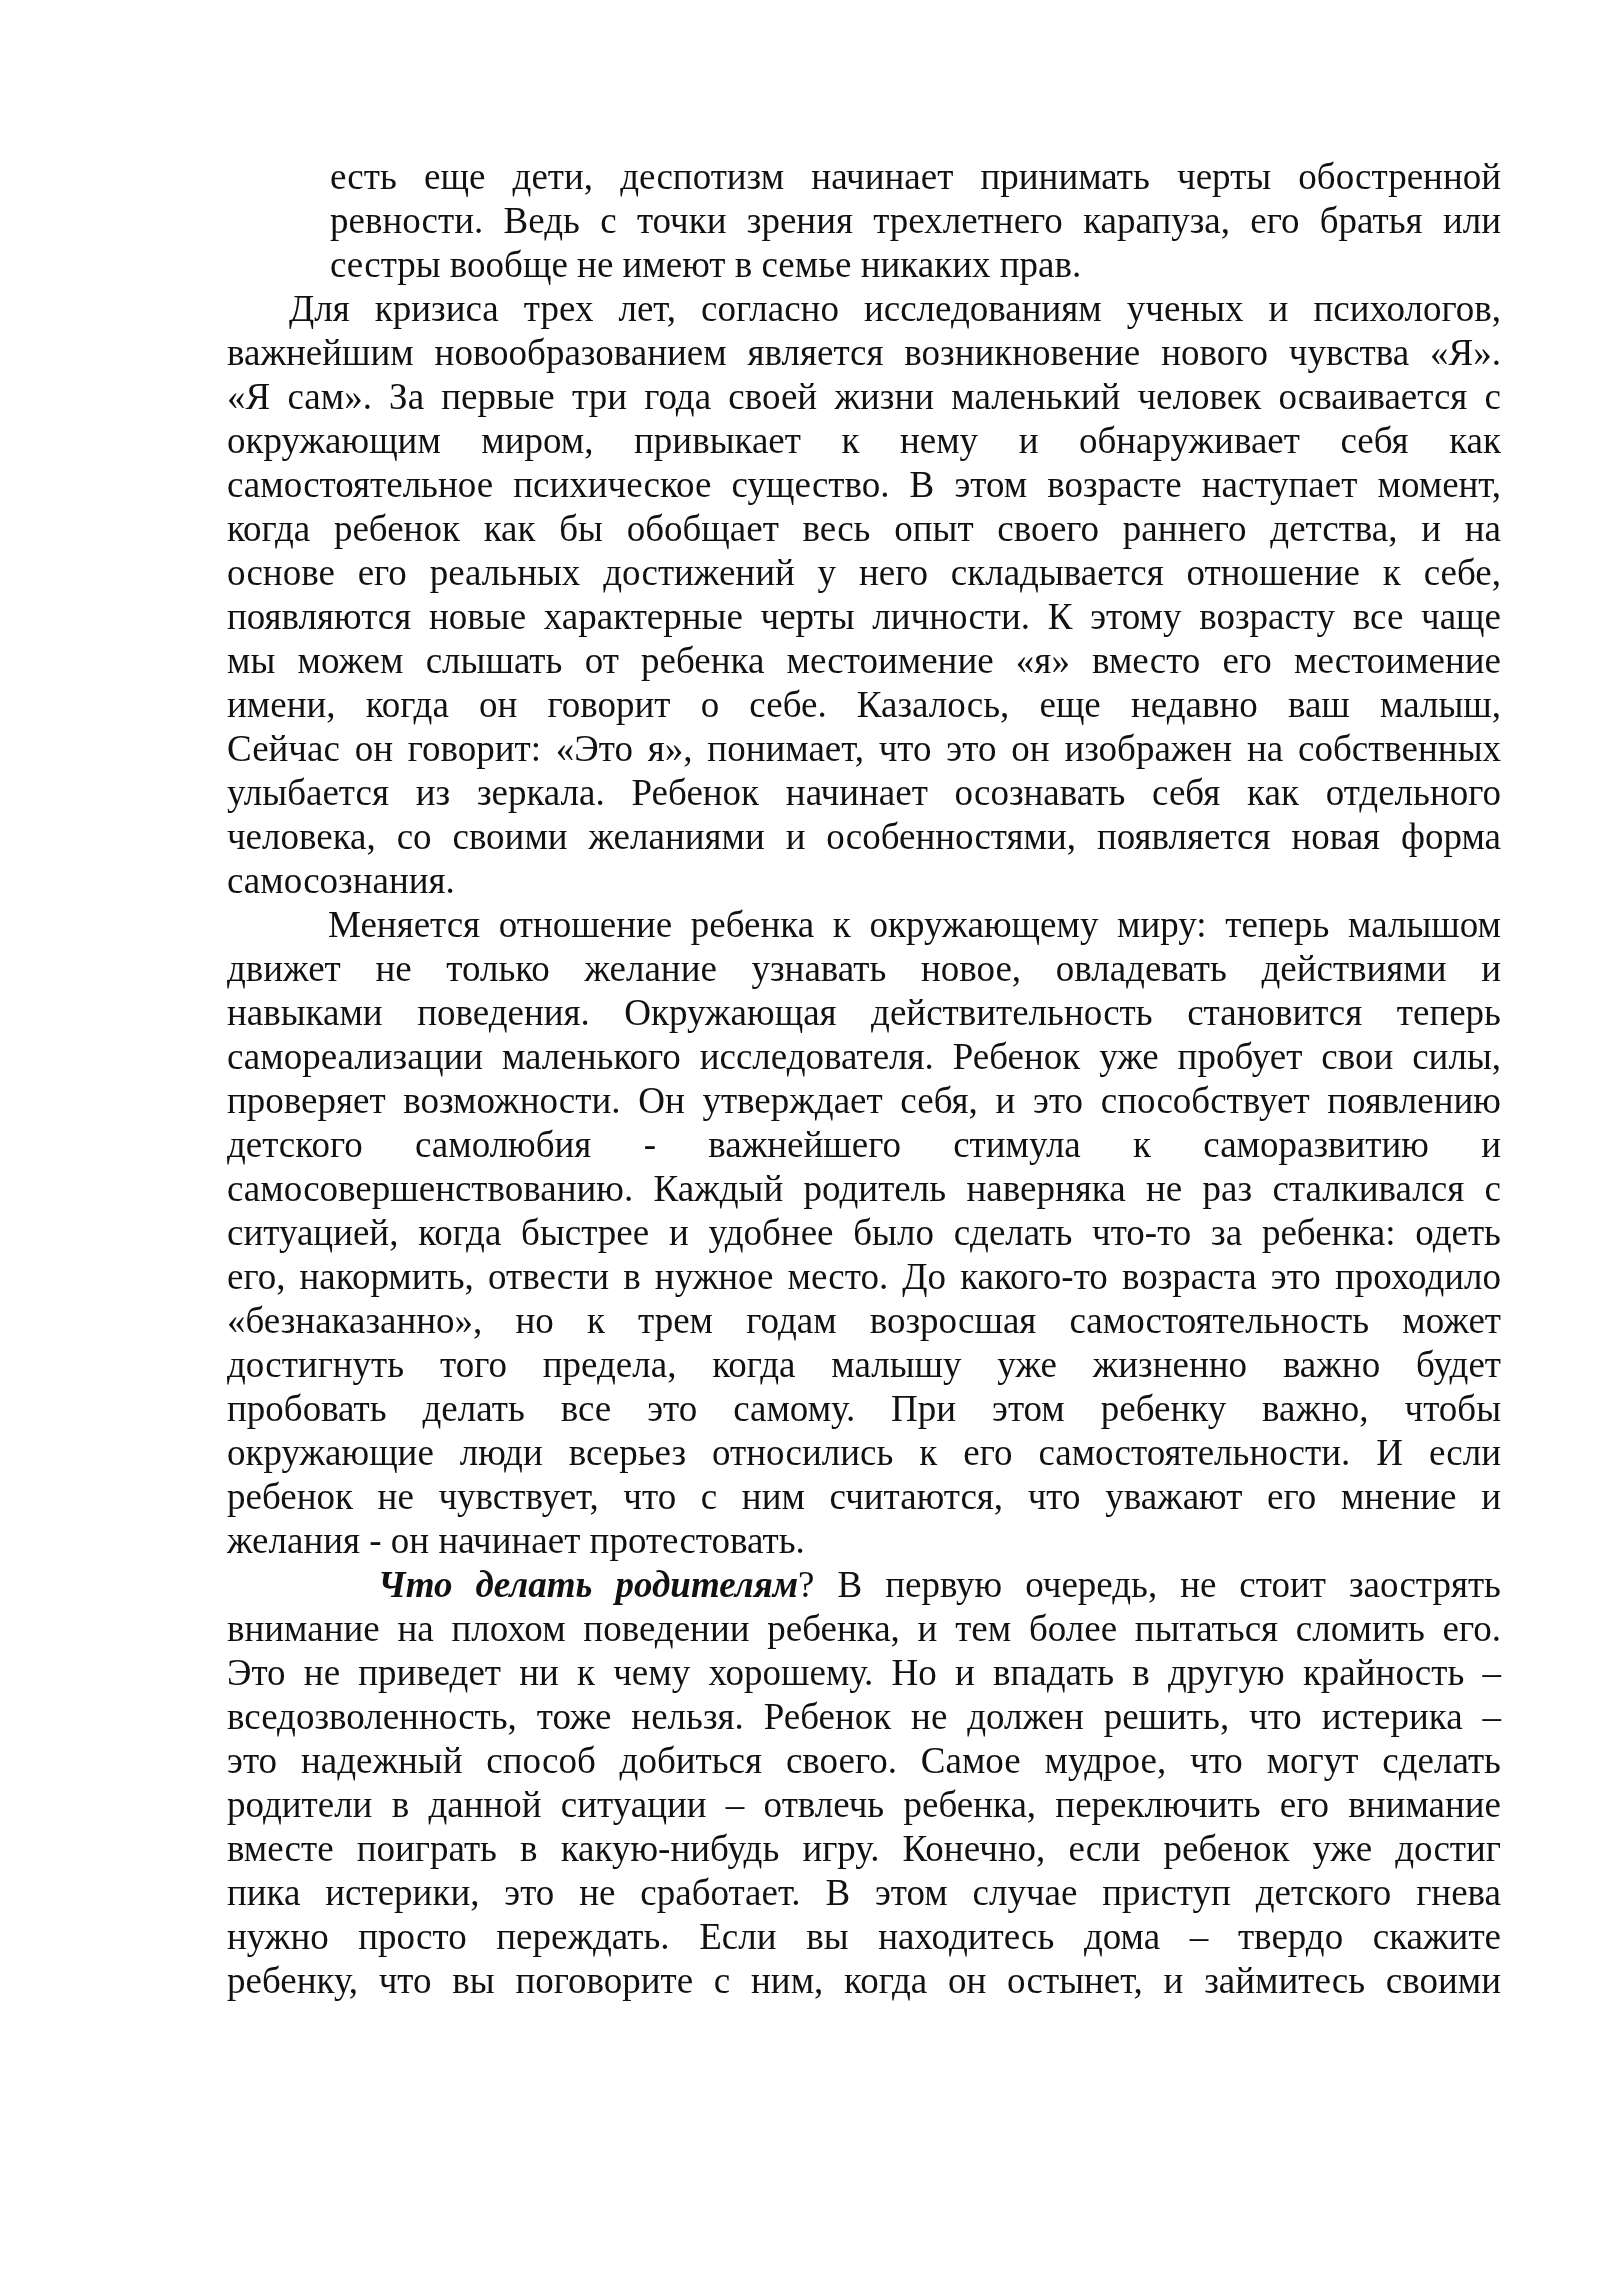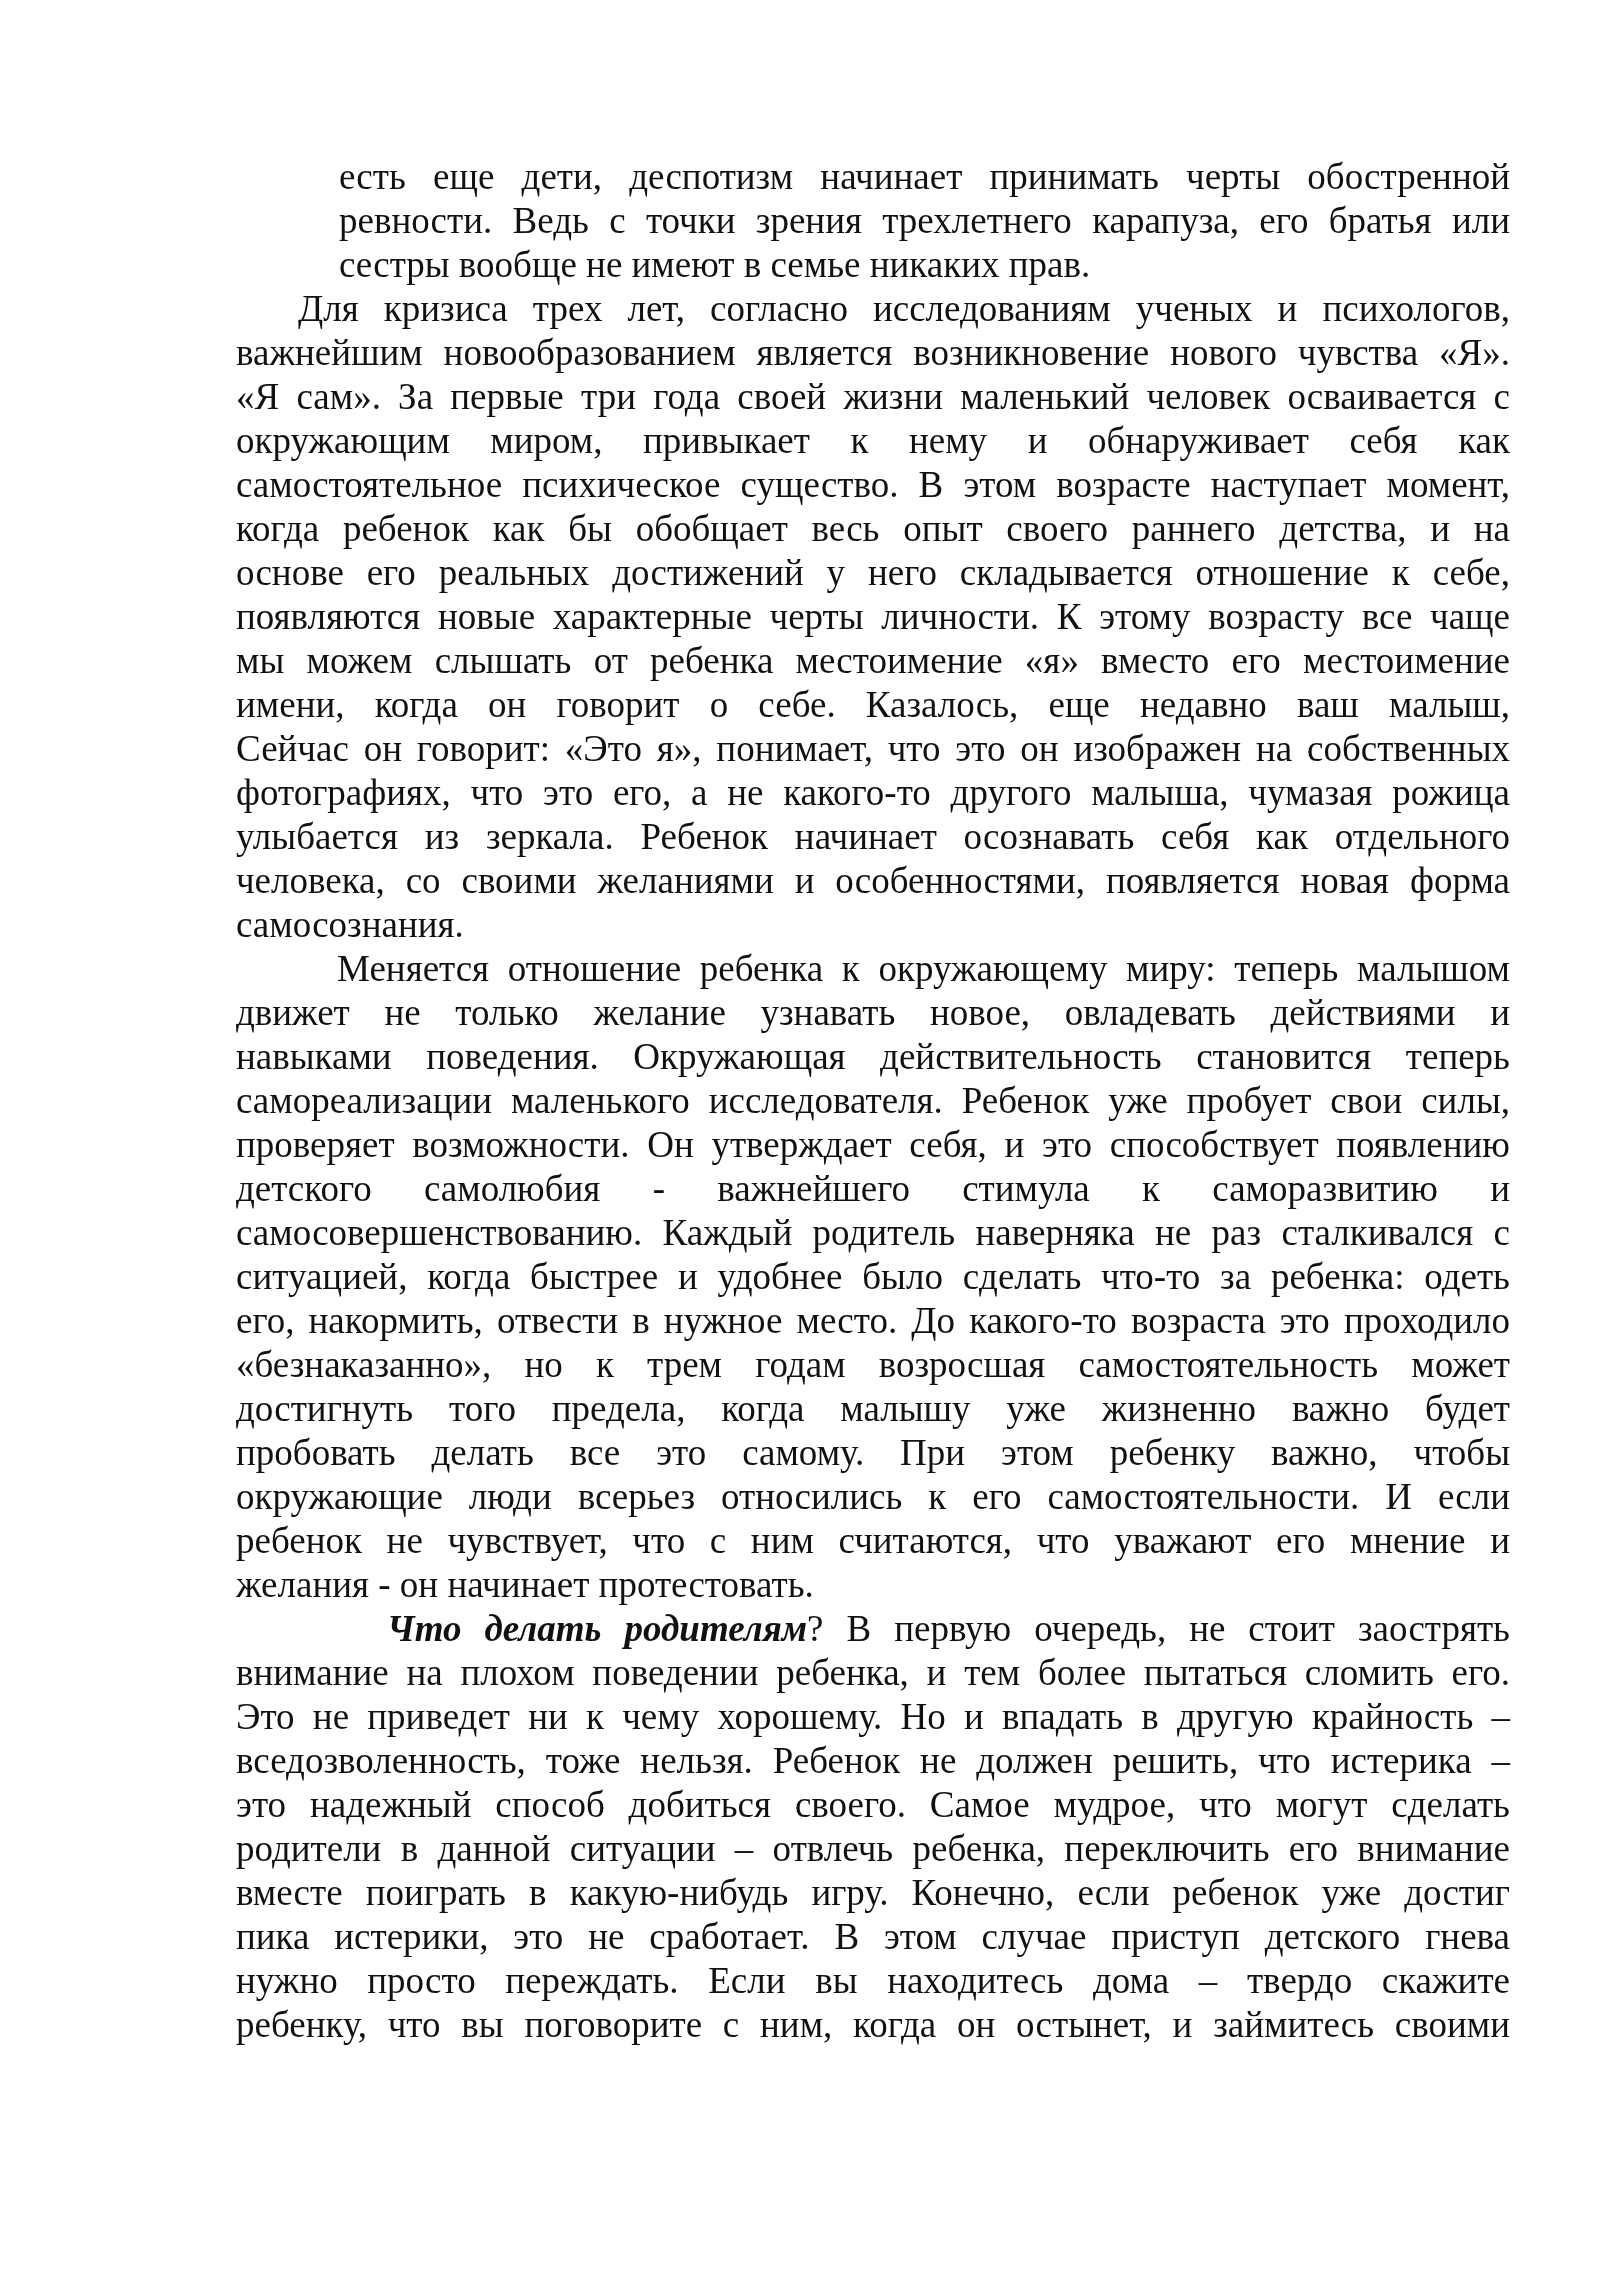--- a/index.html
+++ b/index.html
@@ -11,21 +11,21 @@
     position: relative;
     width: 1620px;
     height: 2293px;
     background: #ffffff;
     overflow: hidden;
     font-family: "Liberation Serif", "DejaVu Serif", serif;
     color: #111111;
   }
   .text-block {
     position: absolute;
-    left: 236px;
+    left: 227px;
     top: 155px;
     width: 1274px;
     font-size: 37px;
     line-height: 44px;
   }
   .paragraph { margin: 0; padding: 0; }
   .line {
     text-align: justify;
     text-align-last: justify;
     -moz-text-align-last: justify;
@@ -56,21 +56,20 @@
         <div class="line">важнейшим новообразованием является возникновение нового чувства «Я».</div>
         <div class="line">«Я сам». За первые три года своей жизни маленький человек осваивается с</div>
         <div class="line">окружающим миром, привыкает к нему и обнаруживает себя как</div>
         <div class="line">самостоятельное психическое существо. В этом возрасте наступает момент,</div>
         <div class="line">когда ребенок как бы обобщает весь опыт своего раннего детства, и на</div>
         <div class="line">основе его реальных достижений у него складывается отношение к себе,</div>
         <div class="line">появляются новые характерные черты личности. К этому возрасту все чаще</div>
         <div class="line">мы можем слышать от ребенка местоимение «я» вместо его местоимение</div>
         <div class="line">имени, когда он говорит о себе. Казалось, еще недавно ваш малыш,</div>
         <div class="line">Сейчас он говорит: «Это я», понимает, что это он изображен на собственных</div>
-        <div class="line">фотографиях, что это его, а не какого-то другого малыша, чумазая рожица</div>
         <div class="line">улыбается из зеркала. Ребенок начинает осознавать себя как отдельного</div>
         <div class="line">человека, со своими желаниями и особенностями, появляется новая форма</div>
         <div class="line last-line">самосознания.</div>
       </div>
       <div class="paragraph">
         <div class="line" style="padding-left: 101px;">Меняется отношение ребенка к окружающему миру: теперь малышом</div>
         <div class="line">движет не только желание узнавать новое, овладевать действиями и</div>
         <div class="line">навыками поведения. Окружающая действительность становится теперь</div>
         <div class="line">самореализации маленького исследователя. Ребенок уже пробует свои силы,</div>
         <div class="line">проверяет возможности. Он утверждает себя, и это способствует появлению</div>

